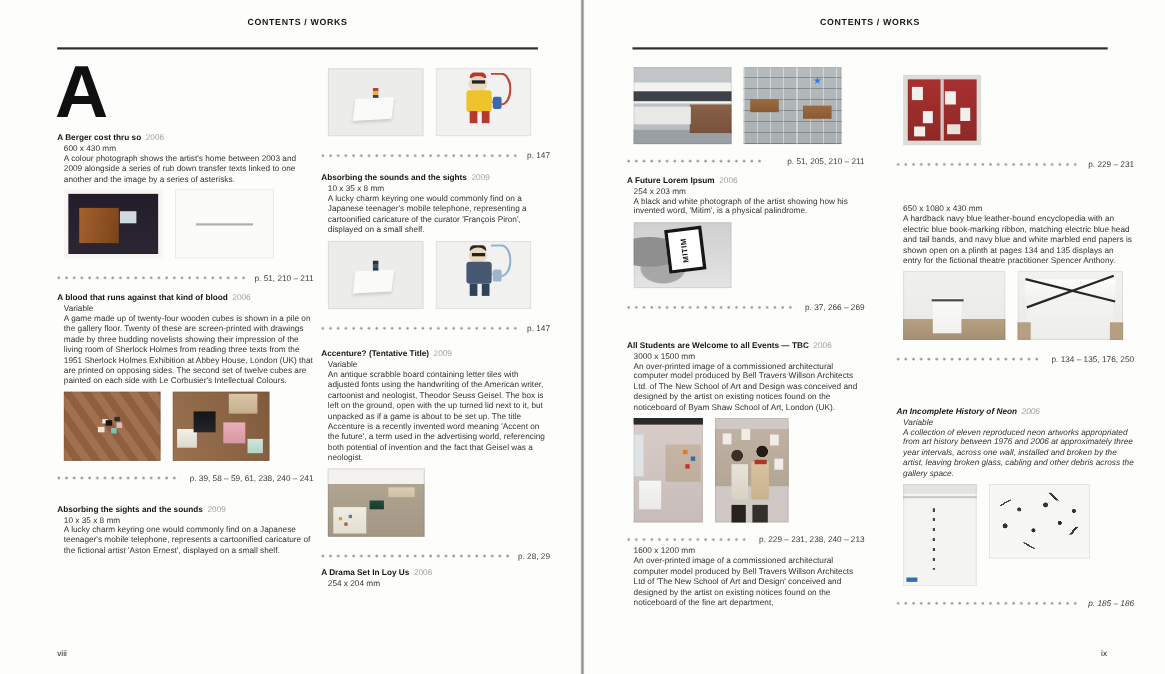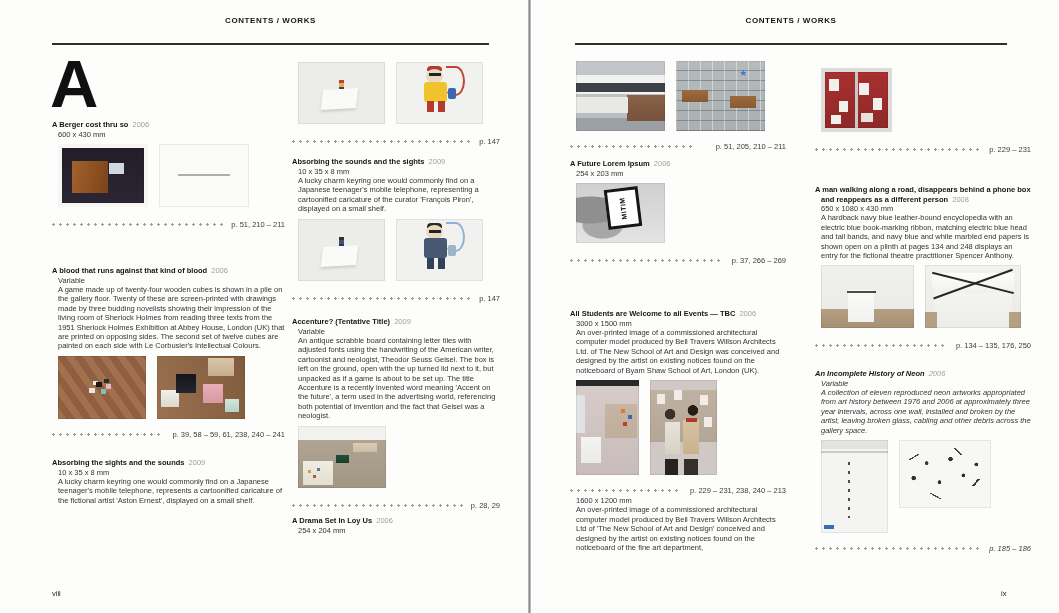--- a/index.html
+++ b/index.html
@@ -177,20 +177,21 @@
 <div class="spine"></div>
 
 <div class="pg-header" style="left:52px;width:437px;">CONTENTS / WORKS</div>
 <div class="pg-rule" style="left:52px;width:437px;"></div>
 <div class="letter" style="left:50px;top:58px;">A</div>
 <div class="pg-num" style="left:52px;">viii</div>
 
 <div class="entry" style="left:52px;top:120px;width:233px;">
   <h3 class="title"><span>A Berger cost thru so</span> <span class="year">2006</span></h3>
   <div class="meta">600 x 430 mm</div>
+  <div class="desc">A colour photograph shows the artist's home between 2003 and 2009 alongside a series of rub down transfer texts linked to one another and the image by a series of asterisks.</div>
   <div class="thumbs">
     <div class="th th-berger"></div>
     <div class="th th-card"></div>
   </div>
   <div class="leader">
     <div class="dots"></div>
     <div class="pref">p. 51, 210 – 211</div>
   </div>
 </div>
 
@@ -294,20 +295,21 @@
   </div>
   <div class="leader" style="margin-top:11px;gap:12px;">
     <div class="dots"></div>
     <div class="pref">p. 51, 205, 210 – 211</div>
   </div>
 </div>
 
 <div class="entry" style="left:570px;top:159px;width:216px;">
   <h3 class="title"><span>A Future Lorem Ipsum</span> <span class="year">2006</span></h3>
   <div class="meta">254 x 203 mm</div>
+  <div class="desc">A black and white photograph of the artist showing how his invented word, 'Mitim', is a physical palindrome.</div>
   <div class="thumbs">
     <div class="th th-mitim">
         <span class="mcard">
           <span>MITIM</span>
         </span>
       </div>
   </div>
   <div class="leader">
     <div class="dots"></div>
     <div class="pref">p. 37, 266 – 269</div>
@@ -337,23 +339,22 @@
   <div class="thumbs">
     <div class="th th-usc"></div>
   </div>
   <div class="leader">
     <div class="dots"></div>
     <div class="pref">p. 229 – 231</div>
   </div>
 </div>
 
 <div class="entry" style="left:815px;top:185px;width:216px;">
-  <h3 class="title"><span>A man walking along a road, disappears behind a phone box and reappears as a different person</span> <span class="year">2008</span></h3>
   <div class="meta">650 x 1080 x 430 mm</div>
-  <div class="desc">A hardback navy blue leather-bound encyclopedia with an electric blue book-marking ribbon, matching electric blue head and tail bands, and navy blue and white marbled end papers is shown open on a plinth at pages 134 and 248 displays an entry for the fictional theatre practitioner Spencer Anthony.</div>
+  <div class="desc">A hardback navy blue leather-bound encyclopedia with an electric blue book-marking ribbon, matching electric blue head and tail bands, and navy blue and white marbled end papers is shown open on a plinth at pages 134 and 135 displays an entry for the fictional theatre practitioner Spencer Anthony.</div>
   <div class="thumbs">
     <div class="th th-plinth"></div>
     <div class="th th-book">
         <span class="x1"></span>
         <span class="x2"></span>
       </div>
   </div>
   <div class="leader">
     <div class="dots"></div>
     <div class="pref">p. 134 – 135, 176, 250</div>

